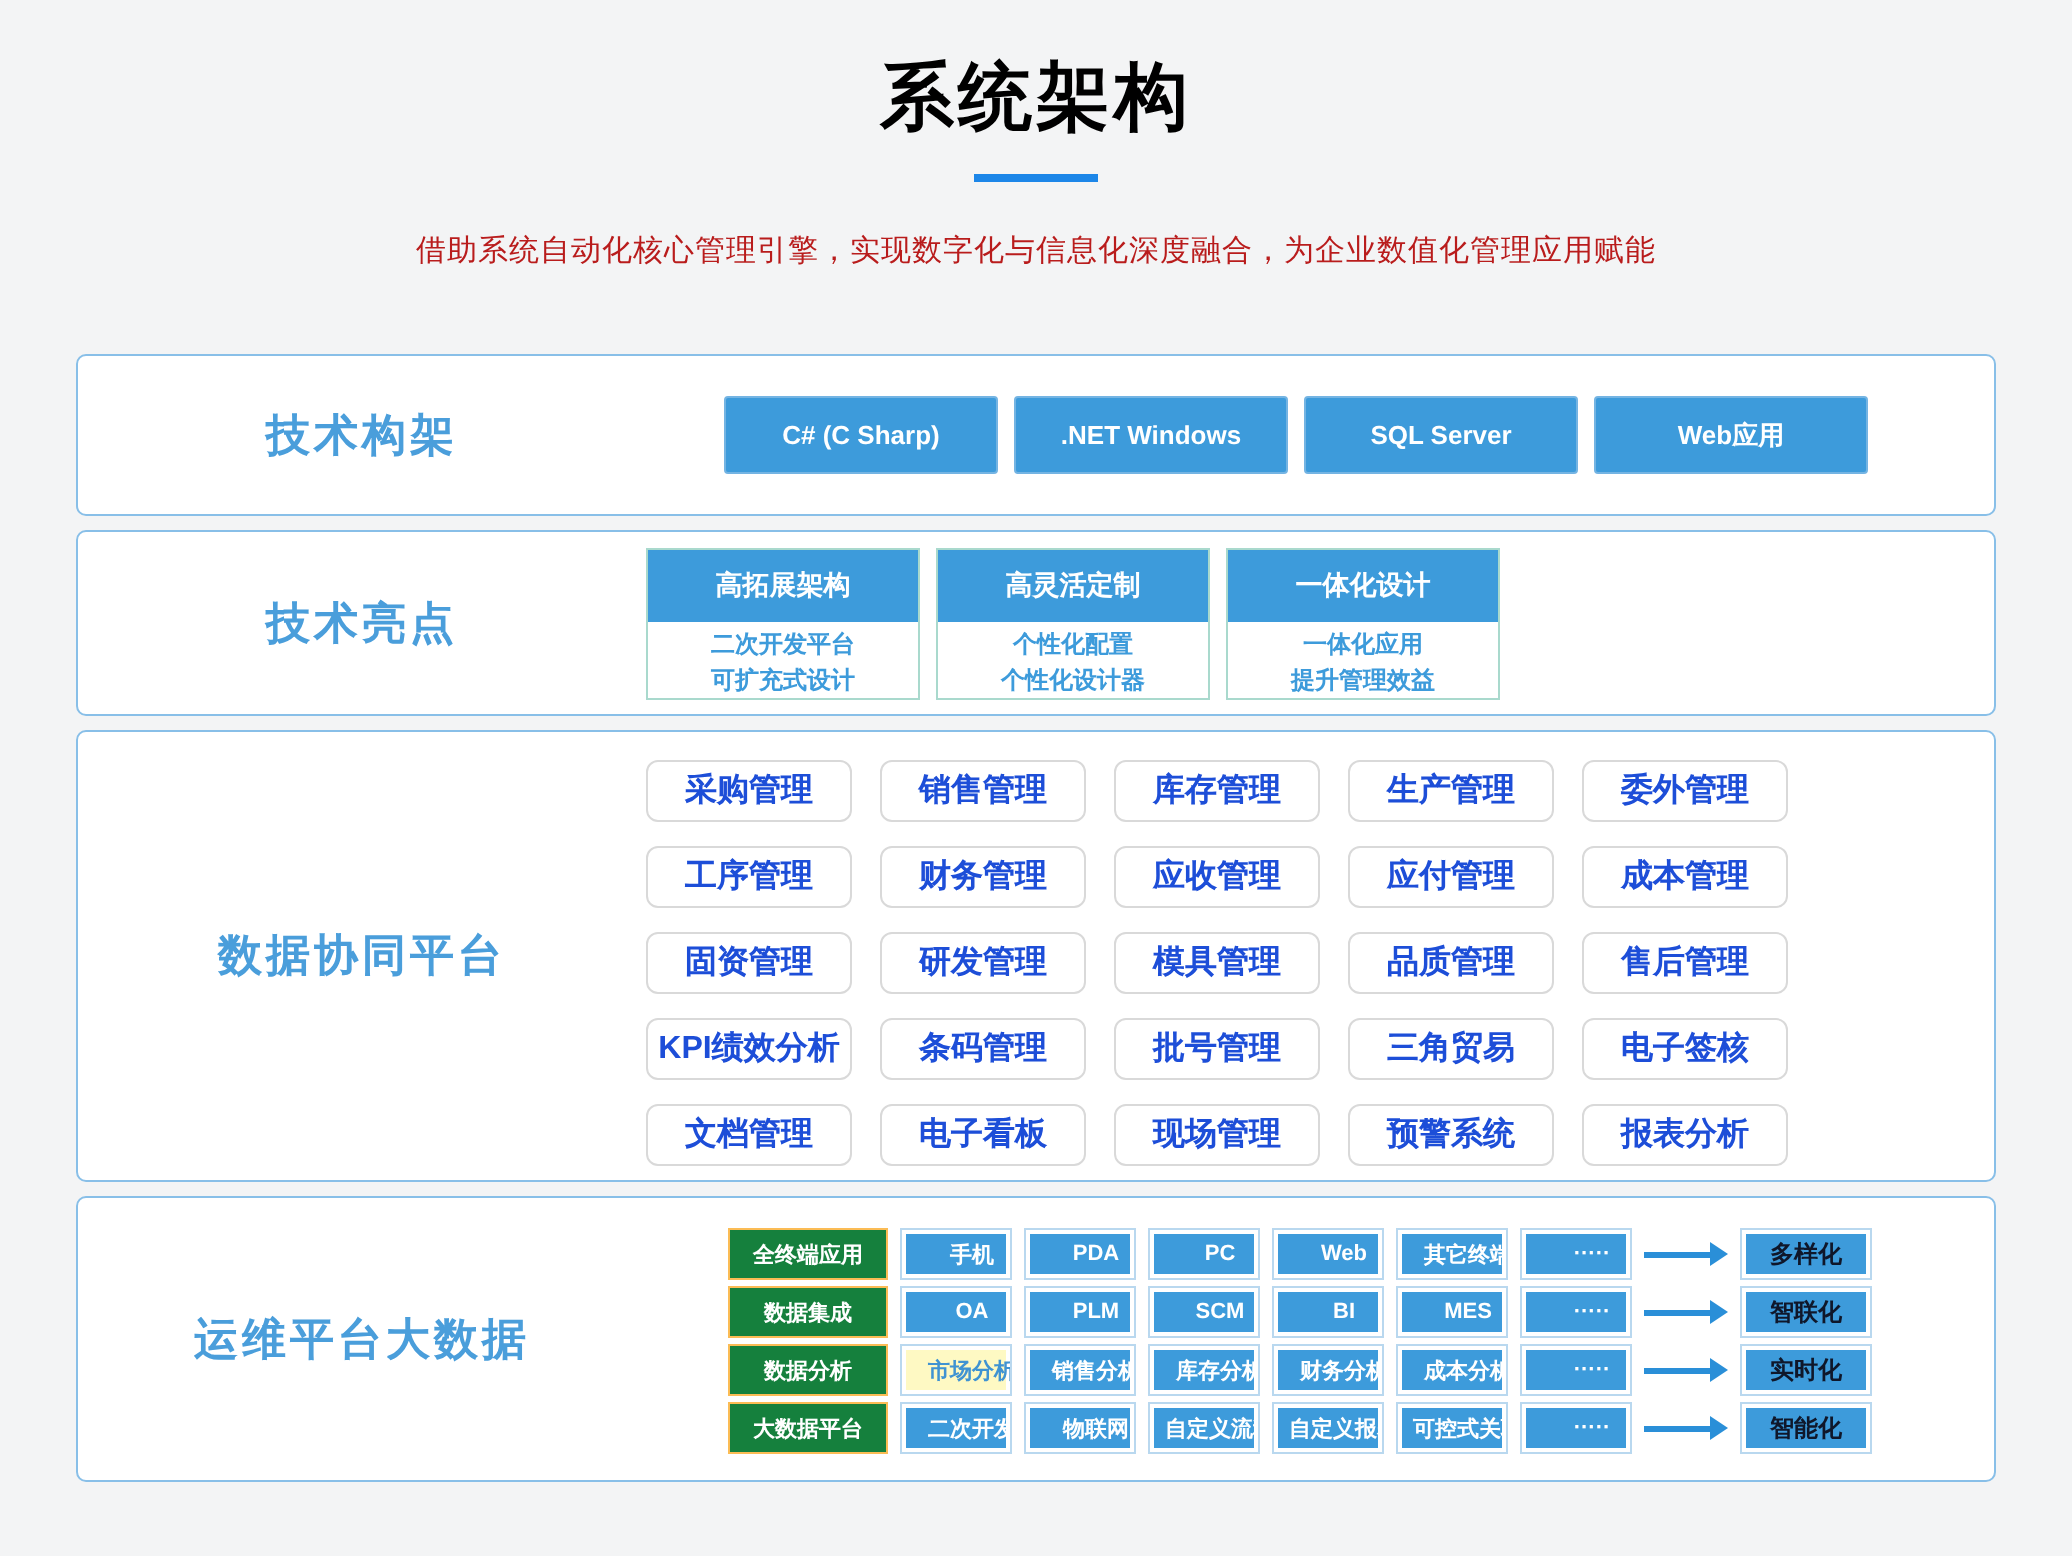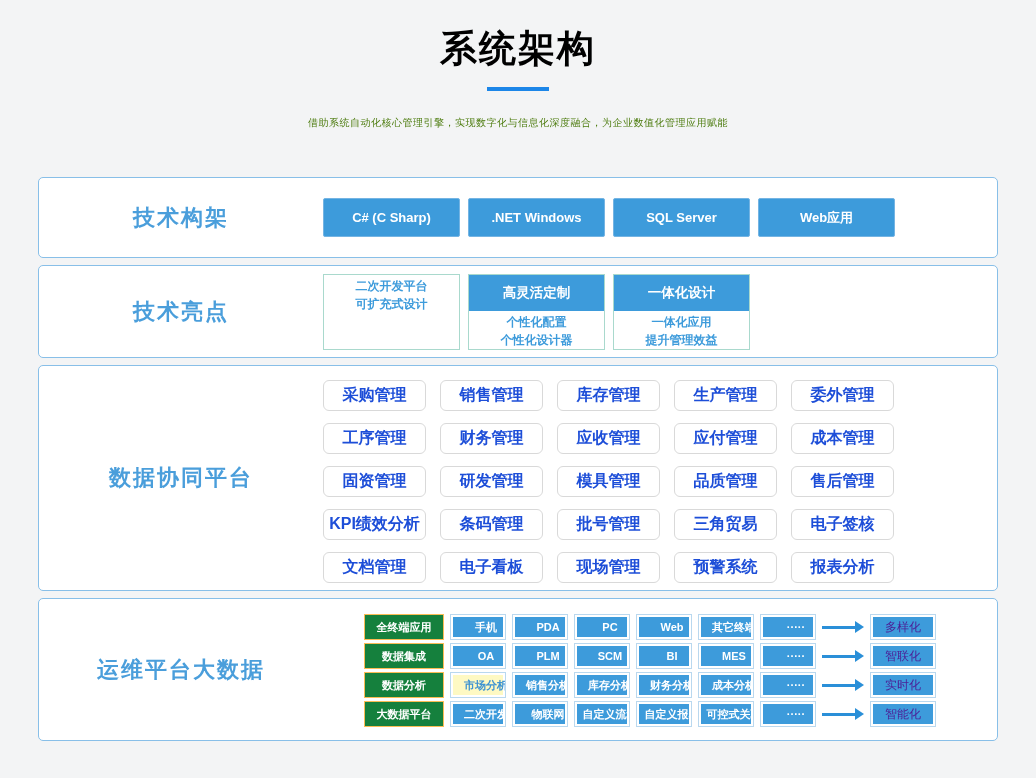--- a/index.html
+++ b/index.html
@@ -10,39 +10,39 @@
   }
   .page { position: relative; width: 1036px; height: 778px; background: #f3f4f5; overflow: hidden; }
 
   
   .hdr { text-align: center; }
   .hdr h1 {
     padding-top: 24px;
     font-size: 37px; font-weight: 600; color: #000000; letter-spacing: 2px;
   }
   .title-underline { width: 62px; height: 4px; background: #1c86e8; margin: 13px auto 0; }
-  .hdr p { margin-top: 25px; font-size: 10px; color: #4d7c0f; letter-spacing: .5px; }
+  .hdr p { margin-top: 25px; font-size: 15px; color: #b91c1c; letter-spacing: .5px; }
 
   
   .panels { position: absolute; top: 177px; left: 38px; right: 38px; }
   .panel {
     display: flex; background: #fff;
     border: 1px solid #88bfe8; border-radius: 5px;
     margin-bottom: 7px;
   }
   .panel-label {
     width: 284px; flex: 0 0 284px;
     display: flex; align-items: center; justify-content: center;
     color: #4a9edb; font-size: 22px; font-weight: bold; letter-spacing: 2px;
   }
   .panel-body { flex: 1; padding-right: 102px; }
 
   
   .panel-tech { height: 81px; }
-  .panel-tech .panel-body { display: flex; align-items: center; gap: 8px; }
+  .panel-tech .panel-body { display: flex; align-items: center; gap: 8px; margin-left: 39px; }
   .btn-lg {
     width: 137px; height: 39px; flex: 0 0 137px;
     background: #3d9bdb; border: 1px solid #74b4e3; border-radius: 2px;
     color: #fff; font-size: 13px; font-weight: bold;
     display: flex; align-items: center; justify-content: center;
     cursor: pointer;
   }
 
   
   .panel-hl { height: 93px; }
@@ -87,21 +87,21 @@
     box-shadow: inset 0 0 0 2px #ffffff;
     color: #fff; font-size: 11px; font-weight: bold;
     display: flex; align-items: center; justify-content: center;
     margin-right: 6px; cursor: pointer; white-space: nowrap; overflow: hidden; padding-left: 16px;
   }
   .chip-blue.muted { background: #fef9c3; color: #3f93d2; }
   .chip-result {
     width: 66px; height: 26px; flex: 0 0 66px;
     background: #3d9bdb; border: 1px solid #b9d8ef;
     box-shadow: inset 0 0 0 2px #ffffff;
-    color: #4c1d95; font-size: 12px; font-weight: normal;
+    color: #0f172a; font-size: 12px; font-weight: bold;
     display: flex; align-items: center; justify-content: center;
     cursor: pointer;
   }
   .arrow { width: 42px; flex: 0 0 42px; display: flex; align-items: center; margin-right: 6px; }
   .arrow .bar { flex: 1; height: 3px; background: #2a8fd8; }
   .arrow .head {
     width: 0; height: 0;
     border-left: 9px solid #2a8fd8;
     border-top: 6px solid transparent;
     border-bottom: 6px solid transparent;
@@ -127,20 +127,21 @@
         <div class="btn-lg">.NET Windows</div>
         <div class="btn-lg">SQL Server</div>
         <div class="btn-lg">Web应用</div>
       </div>
     </div>
 
     <div class="panel panel-hl">
       <div class="panel-label">技术亮点</div>
       <div class="panel-body">
         <div class="card">
+          <div class="card-header">高拓展架构</div>
           <div class="card-lines">
             <div class="card-line">二次开发平台</div>
             <div class="card-line">可扩充式设计</div>
           </div>
         </div>
         <div class="card">
           <div class="card-header">高灵活定制</div>
           <div class="card-lines">
             <div class="card-line">个性化配置</div>
             <div class="card-line">个性化设计器</div>

